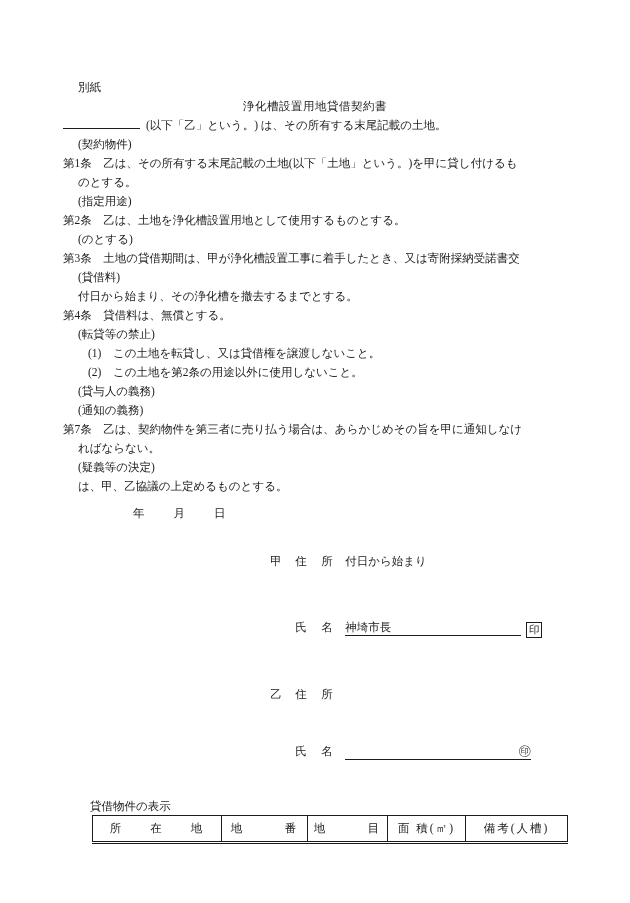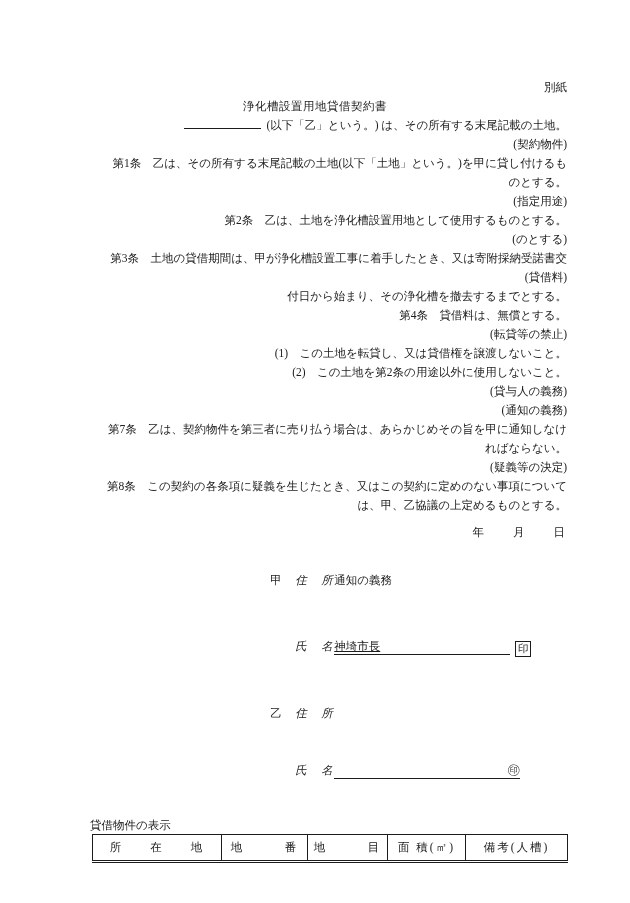--- a/index.html
+++ b/index.html
@@ -12,49 +12,49 @@
     width:630px;height:903px;
     box-sizing:border-box;
     padding:78px 63px 0 63px;
     background:var(--paper);
     color:var(--ink);
     font-family:"Liberation Serif","DejaVu Serif",serif;
     font-size:11.5px;
     line-height:19px;
     overflow:hidden;
   }
-  .doc-line{white-space:pre;text-align:right;}
+  .doc-line{white-space:pre;}
   .indent-none{padding-left:0;}
   .indent-one{padding-left:15px;}
   .indent-first{padding-left:25px;}
   .indent-item{padding-left:25px;}
   .doc-title{text-align:center;white-space:pre;letter-spacing:0.5px;}
   .blank{
     display:inline-block;
     border-bottom:1px solid var(--ink);
     height:12px;
   }
   .blank-trail{width:70px;}
   .blank-lead{width:77px;margin-right:6px;}
   .date-line{padding-left:70px;letter-spacing:2px;margin-top:8px;}
 
   .sig-block{margin-left:190px;}
   .sig-row{line-height:19px;white-space:pre;}
   .mt10{margin-top:10px;}
   .mt9{margin-top:9px;}
   .party{display:inline-block;width:25px;}
-  .sig-label{display:inline-block;letter-spacing:1.5px;white-space:pre;font-style:italic;}
+  .sig-label{display:inline-block;letter-spacing:1.5px;white-space:pre;margin-right:11px;}
   .sig-value{white-space:pre;}
   .name-field{
     display:inline-block;
     border-bottom:1px solid var(--ink);
     height:15px;line-height:15px;
     vertical-align:baseline;
   }
-  .field-a{width:176px;text-decoration:underline;}
+  .field-a{width:176px;}
   .field-b{width:186px;text-align:right;}
   .seal-box{
     display:inline-block;
     width:14px;height:14px;line-height:14px;
     border:1px solid var(--ink);
     font-size:10.5px;text-align:center;
     margin-left:5px;vertical-align:-2px;
   }
   .seal-circle{font-size:13px;line-height:13px;}
 
@@ -104,29 +104,28 @@
       <div class="doc-line indent-one"><span>付日から始まり、その浄化槽を撤去するまでとする。</span></div>
       <div class="doc-line indent-none"><span>第4条　貸借料は、無償とする。</span></div>
       <div class="doc-line indent-one"><span>(転貸等の禁止)</span></div>
       <div class="doc-line indent-item"><span>(1)　この土地を転貸し、又は貸借権を譲渡しないこと。</span></div>
       <div class="doc-line indent-item"><span>(2)　この土地を第2条の用途以外に使用しないこと。</span></div>
       <div class="doc-line indent-one"><span>(貸与人の義務)</span></div>
       <div class="doc-line indent-one"><span>(通知の義務)</span></div>
       <div class="doc-line indent-none"><span>第7条　乙は、契約物件を第三者に売り払う場合は、あらかじめその旨を甲に通知しなけ</span></div>
       <div class="doc-line indent-one"><span>ればならない。</span></div>
       <div class="doc-line indent-one"><span>(疑義等の決定)</span></div>
-      <div class="doc-line indent-none"><span>第8条　この契約の各条項に疑義を生じたとき、又はこの契約に定めのない事項について</span></div>
       <div class="doc-line indent-one"><span>は、甲、乙協議の上定めるものとする。</span></div>
     </div>
 
   <div class="doc-line date-line">年　　月　　日</div>
 
   <div class="sig-block">
     <div class="sig-row mt10">
-      <span class="party">甲</span><span class="sig-label">住　所</span><span class="sig-value">通知の義務</span>
+      <span class="party">甲</span><span class="sig-label">住　所</span><span class="sig-value">付日から始まり</span>
     </div>
     <div class="sig-row mt9">
       <span class="party"></span><span class="sig-label">氏　名</span><span class="name-field field-a"><span>神埼市長</span></span><span class="seal-box">印</span>
     </div>
     <div class="sig-row mt9">
       <span class="party">乙</span><span class="sig-label">住　所</span><span class="sig-value"></span>
     </div>
     <div class="sig-row">
       <span class="party"></span><span class="sig-label">氏　名</span><span class="name-field field-b"><span class="seal-circle">㊞</span></span>
     </div>

